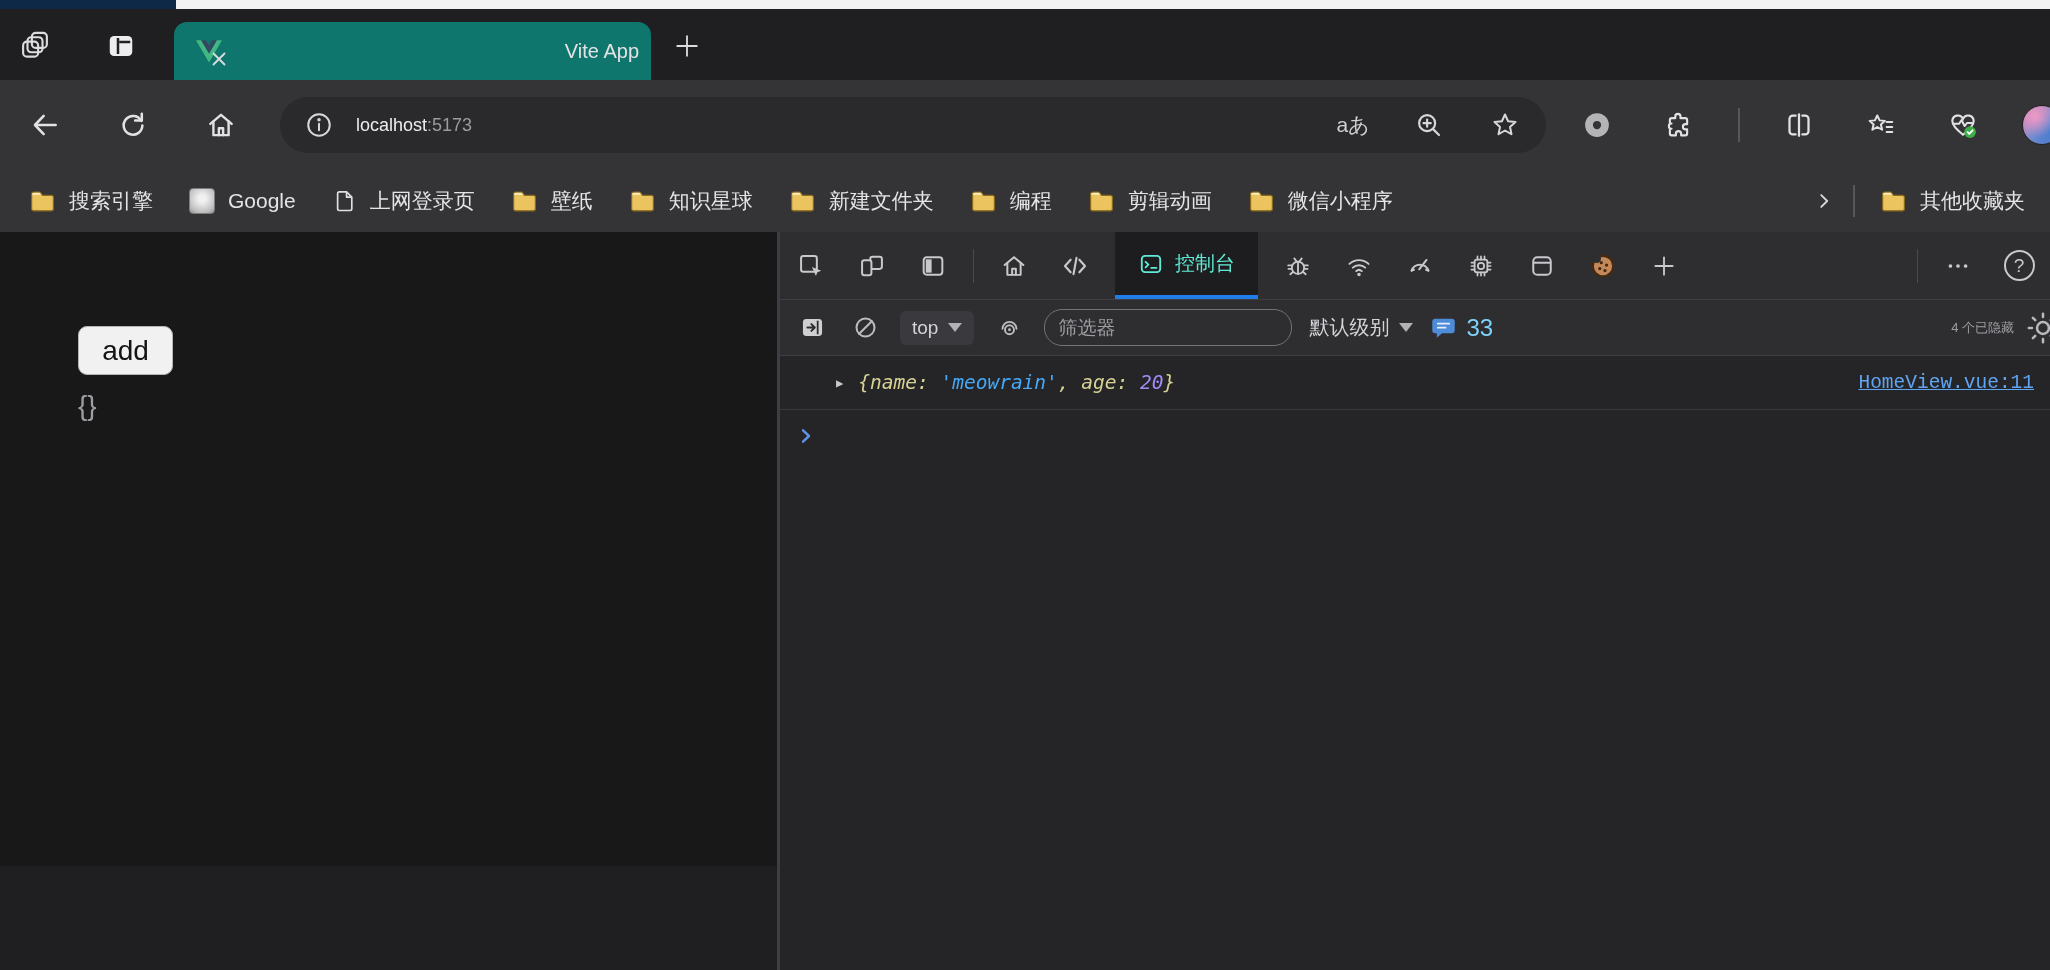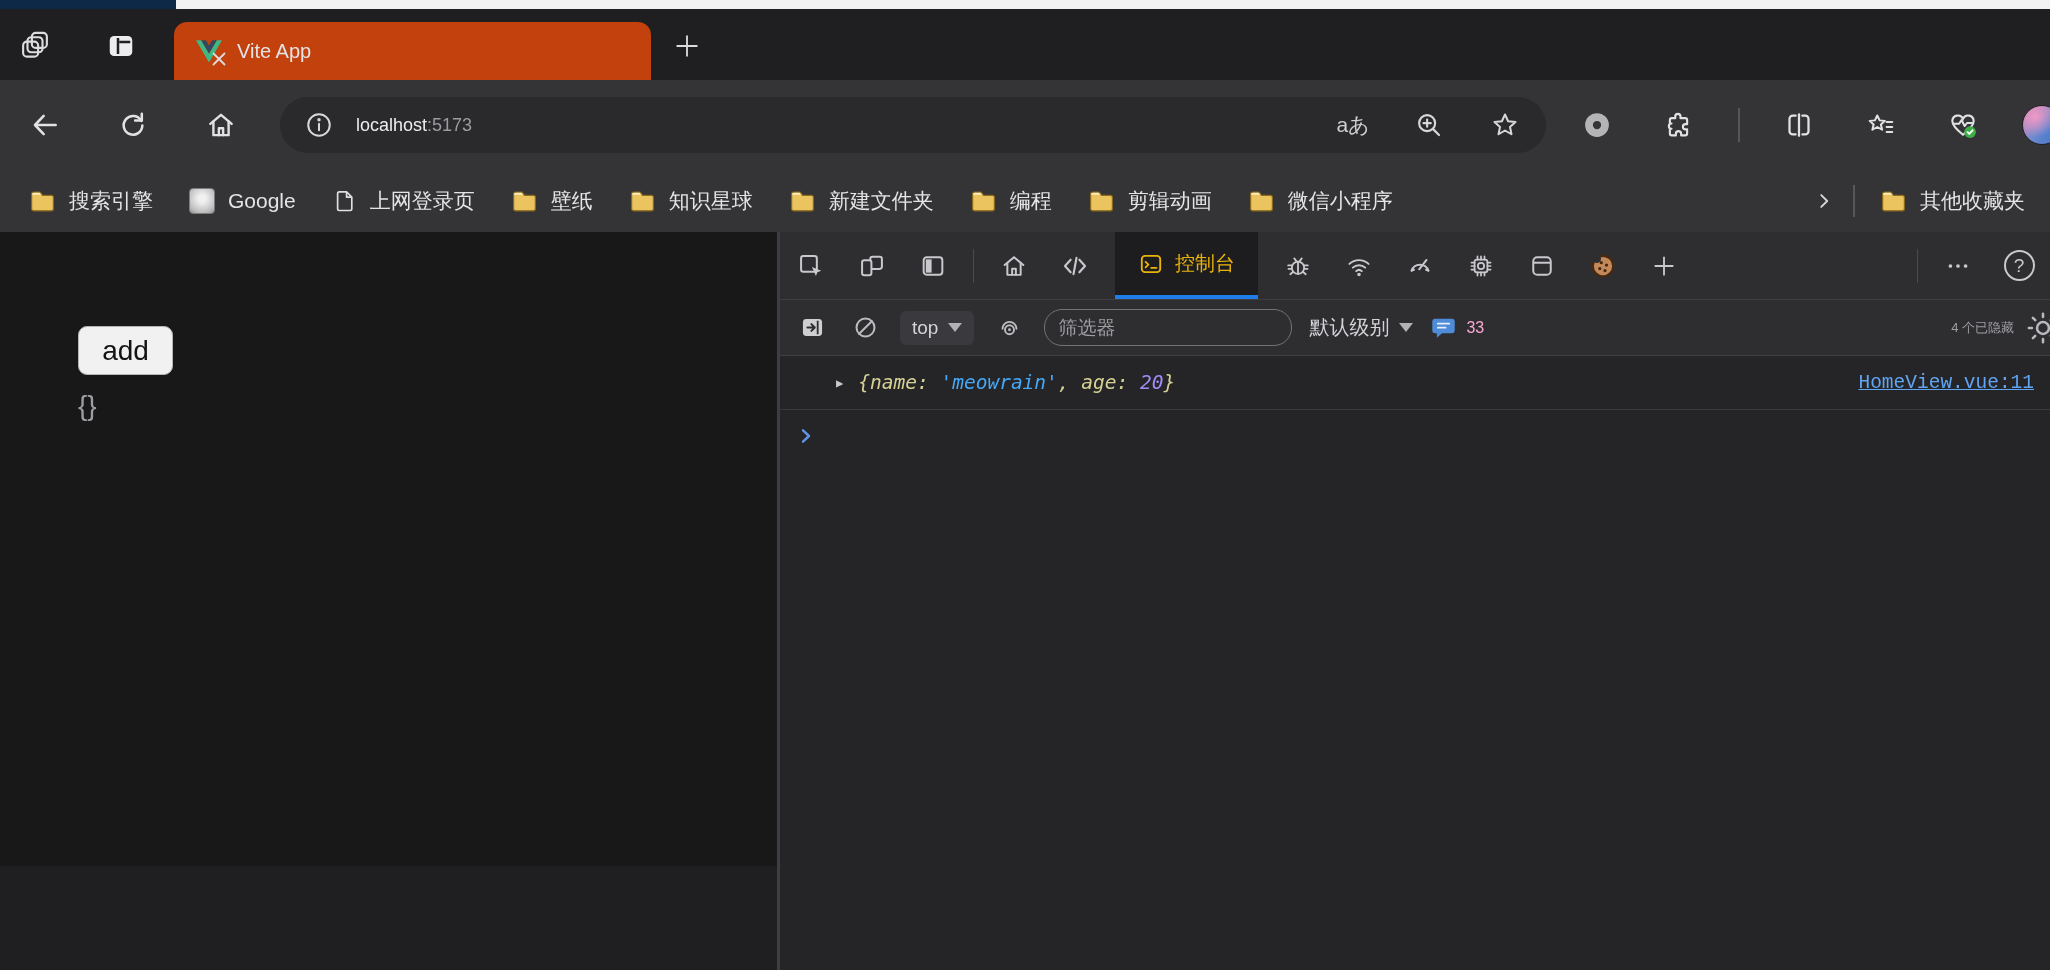--- a/index.html
+++ b/index.html
@@ -10,22 +10,22 @@
   
   .top-light { position:absolute; top:0; left:0; width:2050px; height:9px; background:#f2f2f2; }
   .top-navy  { position:absolute; top:0; left:0; width:176px; height:12px; background:#0d2947; border-bottom:2px solid #2b4f79; }
 
   
   .tabbar { position:absolute; top:9px; left:0; right:0; height:71px; background:#1f1f21; }
   .ib { display:flex; align-items:center; justify-content:center; border-radius:8px; color:#dcdcde; cursor:pointer; }
   .tabbar .ib { position:absolute; width:46px; height:42px; top:16px; }
   .btn-workspaces { left:12px; }
   .btn-tablayout { left:98px; }
-  .tab { position:absolute; left:174px; top:13px; width:477px; height:58px; background:#c2410c;
-         border-radius:13px 13px 0 0; display:flex; align-items:center; padding:0 12px 0 22px; gap:15px; }
+  .tab { position:absolute; left:174px; top:13px; width:477px; height:58px; background:#0f766e;
+         border-radius:13px 13px 0 0; display:flex; align-items:center; padding:0 12px 0 22px; gap:15px;text-align:right; }
   .tab-title { flex:1; font-size:20px; color:#e3e3e5; white-space:nowrap; overflow:hidden; }
   .tab-close { width:32px; height:32px; border-radius:7px; }
   .btn-newtab { left:664px; }
 
   
   .toolbar { position:absolute; top:80px; left:0; right:0; height:90px; background:#343437;
              display:flex; align-items:center; padding:0 0 0 22px; }
   .nav-group { display:flex; align-items:center; gap:42px; }
   .nav-btn { width:46px; height:46px; border-radius:9px; display:flex; align-items:center; justify-content:center; color:#e2e2e4; cursor:pointer; }
   .url-pill { flex:1; height:56px; margin-left:36px; background:#2a2a2d; border-radius:28px;
@@ -66,39 +66,39 @@
   .v-split { position:absolute; top:232px; left:777px; width:3px; height:738px; background:#3e3e42; }
 
   
   .devtools { position:absolute; top:232px; left:780px; right:0; height:738px; background:#252528;
               display:flex; flex-direction:column; }
   .dt-tabbar { height:68px; flex:0 0 68px; background:#2e2e31; border-bottom:1px solid #3f3f43;
                display:flex; align-items:center; padding:0 10px; gap:19px; }
   .dt-ib { width:42px; height:42px; border-radius:6px; display:flex; align-items:center; justify-content:center; color:#c9c9cd; cursor:pointer; }
   .dt-vdiv { width:1px; height:34px; background:#4a4a4e; }
   .dt-tab-active { align-self:stretch; display:flex; align-items:center; gap:11px; padding:0 23px;
-                   background:#1d1d20; border-bottom:4px solid #1f7ce8; color:#eab308; font-size:20px; cursor:pointer; }
+                   background:#1d1d20; border-bottom:4px solid #1f7ce8; color:#5eead4; font-size:20px; cursor:pointer; }
   .dt-spacer { flex:1; }
   .help-circle { width:31px; height:31px; border:2.2px solid #c9c9cd; border-radius:50%;
                  display:flex; align-items:center; justify-content:center; font-size:19px; color:#c9c9cd; }
 
   .dt-ctoolbar { height:56px; flex:0 0 56px; background:#2e2e31; border-bottom:1px solid #3f3f43;
                  display:flex; align-items:center; padding:0 14px; gap:17px; }
   .ct-btn { width:36px; height:36px; border-radius:6px; display:flex; align-items:center; justify-content:center; color:#bcbcc0; cursor:pointer; }
   .context-dd { display:flex; align-items:center; gap:10px; background:#3a3a3e; border-radius:6px;
                 padding:6px 12px; font-size:19px; color:#d4d4d8; cursor:pointer; }
   .caret { width:0; height:0; border-left:7px solid transparent; border-right:7px solid transparent;
            border-top:9px solid #b2b2b6; }
   .filter-input { width:248px; height:37px; background:transparent; border:1.5px solid #737378;
                   border-radius:18px; color:#d8d8d8; font-size:19px; padding:0 13px; outline:none;
                   font-family:"Liberation Sans",sans-serif; }
   .filter-input::placeholder { color:#9d9da2; }
   .level-dd { display:flex; align-items:center; gap:10px; font-size:20px; color:#d4d4d8; cursor:pointer; }
   .issues { display:flex; align-items:center; gap:9px; cursor:pointer; }
-  .issues-count { font-size:16px; color:#f9a8d4; }
+  .issues-count { font-size:24px; color:#7dd3fc; }
   .ct-right { margin-left:auto; display:flex; align-items:center; gap:12px; }
   .hidden-label { font-size:13px; color:#9d9da2; white-space:nowrap; }
   .gear-partial { color:#b9b9bd; margin-right:-24px; }
 
   .dt-log { height:54px; flex:0 0 54px; display:flex; align-items:center; padding:0 16px 0 56px;
             border-bottom:1px solid #3a3a3d; background:#252528;
             font-family:"DejaVu Sans Mono",monospace; }
   .log-expander { color:#c9c9cd; font-size:12px; margin-right:15px; cursor:pointer; }
   .log-tokens { font-size:19.5px; font-style:italic; white-space:pre; }
   .tok-key { color:#d6d295; }

